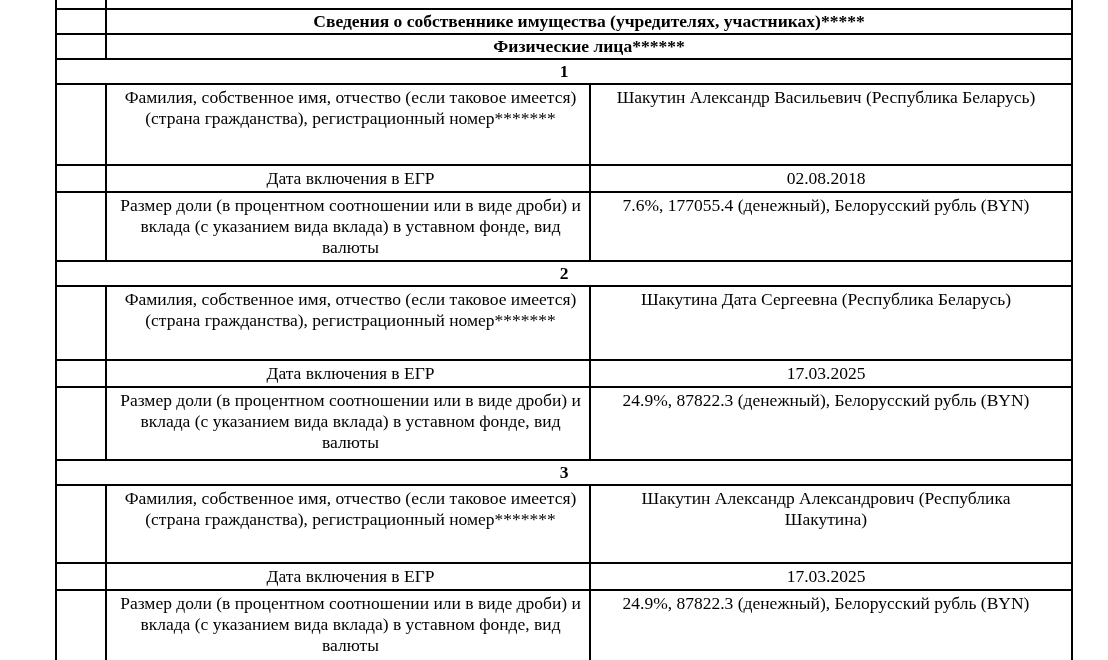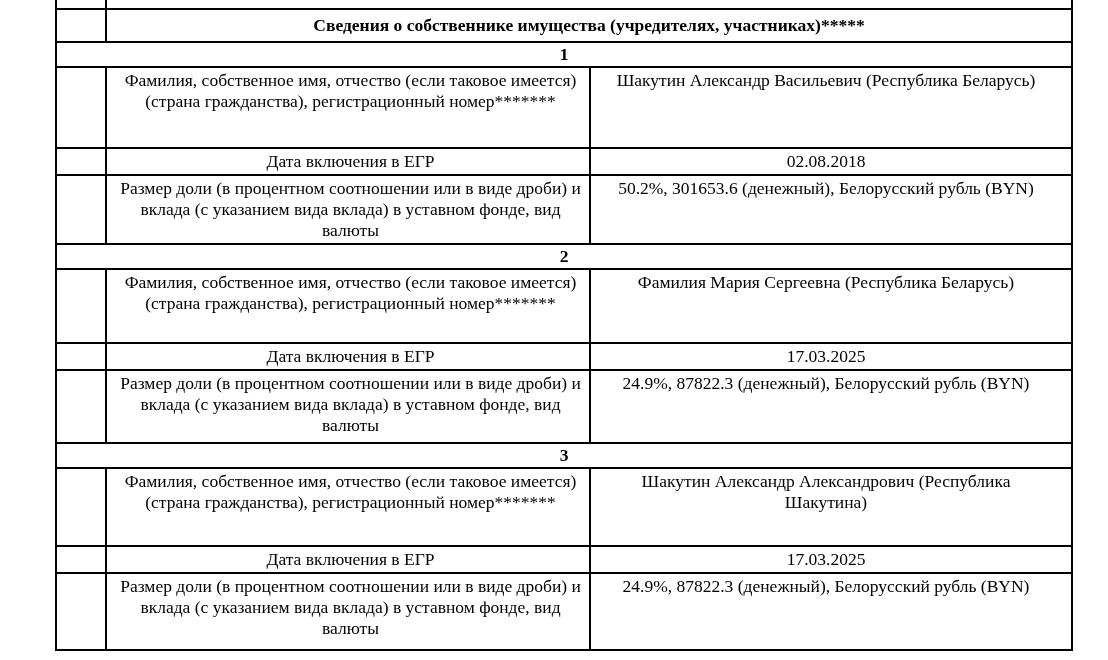--- a/index.html
+++ b/index.html
@@ -50,52 +50,56 @@
       <col class="c2">
       <col class="c3">
     </colgroup>
 
   <tbody>
       <tr class="sliver-top" style="height:9px;">
     <td></td>
     <td colspan="2"></td>
   </tr>
 
-  <tr style="height:33px;margin-left:26px;">
+  <tr style="height:25px;margin-left:26px;">
     <td></td>
     <td colspan="2" class="center-bold">Сведения о собственнике имущества (учредителях, участниках)*****</td>
   </tr>
 
+  <tr style="height:24px;">
+    <td></td>
+    <td colspan="2" class="center-bold">Физические лица******</td>
+  </tr>
 
   <tr style="height:25px;">
     <td colspan="3" class="center-bold">1</td>
   </tr>
   <tr style="height:81px;">
     <td></td>
     <td class="label-cell">Фамилия, собственное имя, отчество (если таковое имеется) (страна гражданства), регистрационный номер*******</td>
     <td class="value-cell">Шакутин Александр Васильевич (Республика Беларусь)</td>
   </tr>
   <tr style="height:24px;">
     <td></td>
     <td class="label-cell">Дата включения в ЕГР</td>
     <td class="value-cell">02.08.2018</td>
   </tr>
   <tr style="height:69px;">
     <td></td>
     <td class="label-cell">Размер доли (в процентном соотношении или в виде дроби) и вклада (с указанием вида вклада) в уставном фонде, вид валюты</td>
-    <td class="value-cell">50.2%, 301653.6 (денежный), Белорусский рубль (BYN)</td>
+    <td class="value-cell">7.6%, 177055.4 (денежный), Белорусский рубль (BYN)</td>
   </tr>
 
   <tr style="height:25px;">
     <td colspan="3" class="center-bold">2</td>
   </tr>
   <tr style="height:74px;">
     <td></td>
     <td class="label-cell">Фамилия, собственное имя, отчество (если таковое имеется) (страна гражданства), регистрационный номер*******</td>
-    <td class="value-cell">Фамилия Мария Сергеевна (Республика Беларусь)</td>
+    <td class="value-cell">Шакутина Дата Сергеевна (Республика Беларусь)</td>
   </tr>
   <tr style="height:26px;">
     <td></td>
     <td class="label-cell">Дата включения в ЕГР</td>
     <td class="value-cell">17.03.2025</td>
   </tr>
   <tr style="height:73px;">
     <td></td>
     <td class="label-cell">Размер доли (в процентном соотношении или в виде дроби) и вклада (с указанием вида вклада) в уставном фонде, вид валюты</td>
     <td class="value-cell">24.9%, 87822.3 (денежный), Белорусский рубль (BYN)</td>

